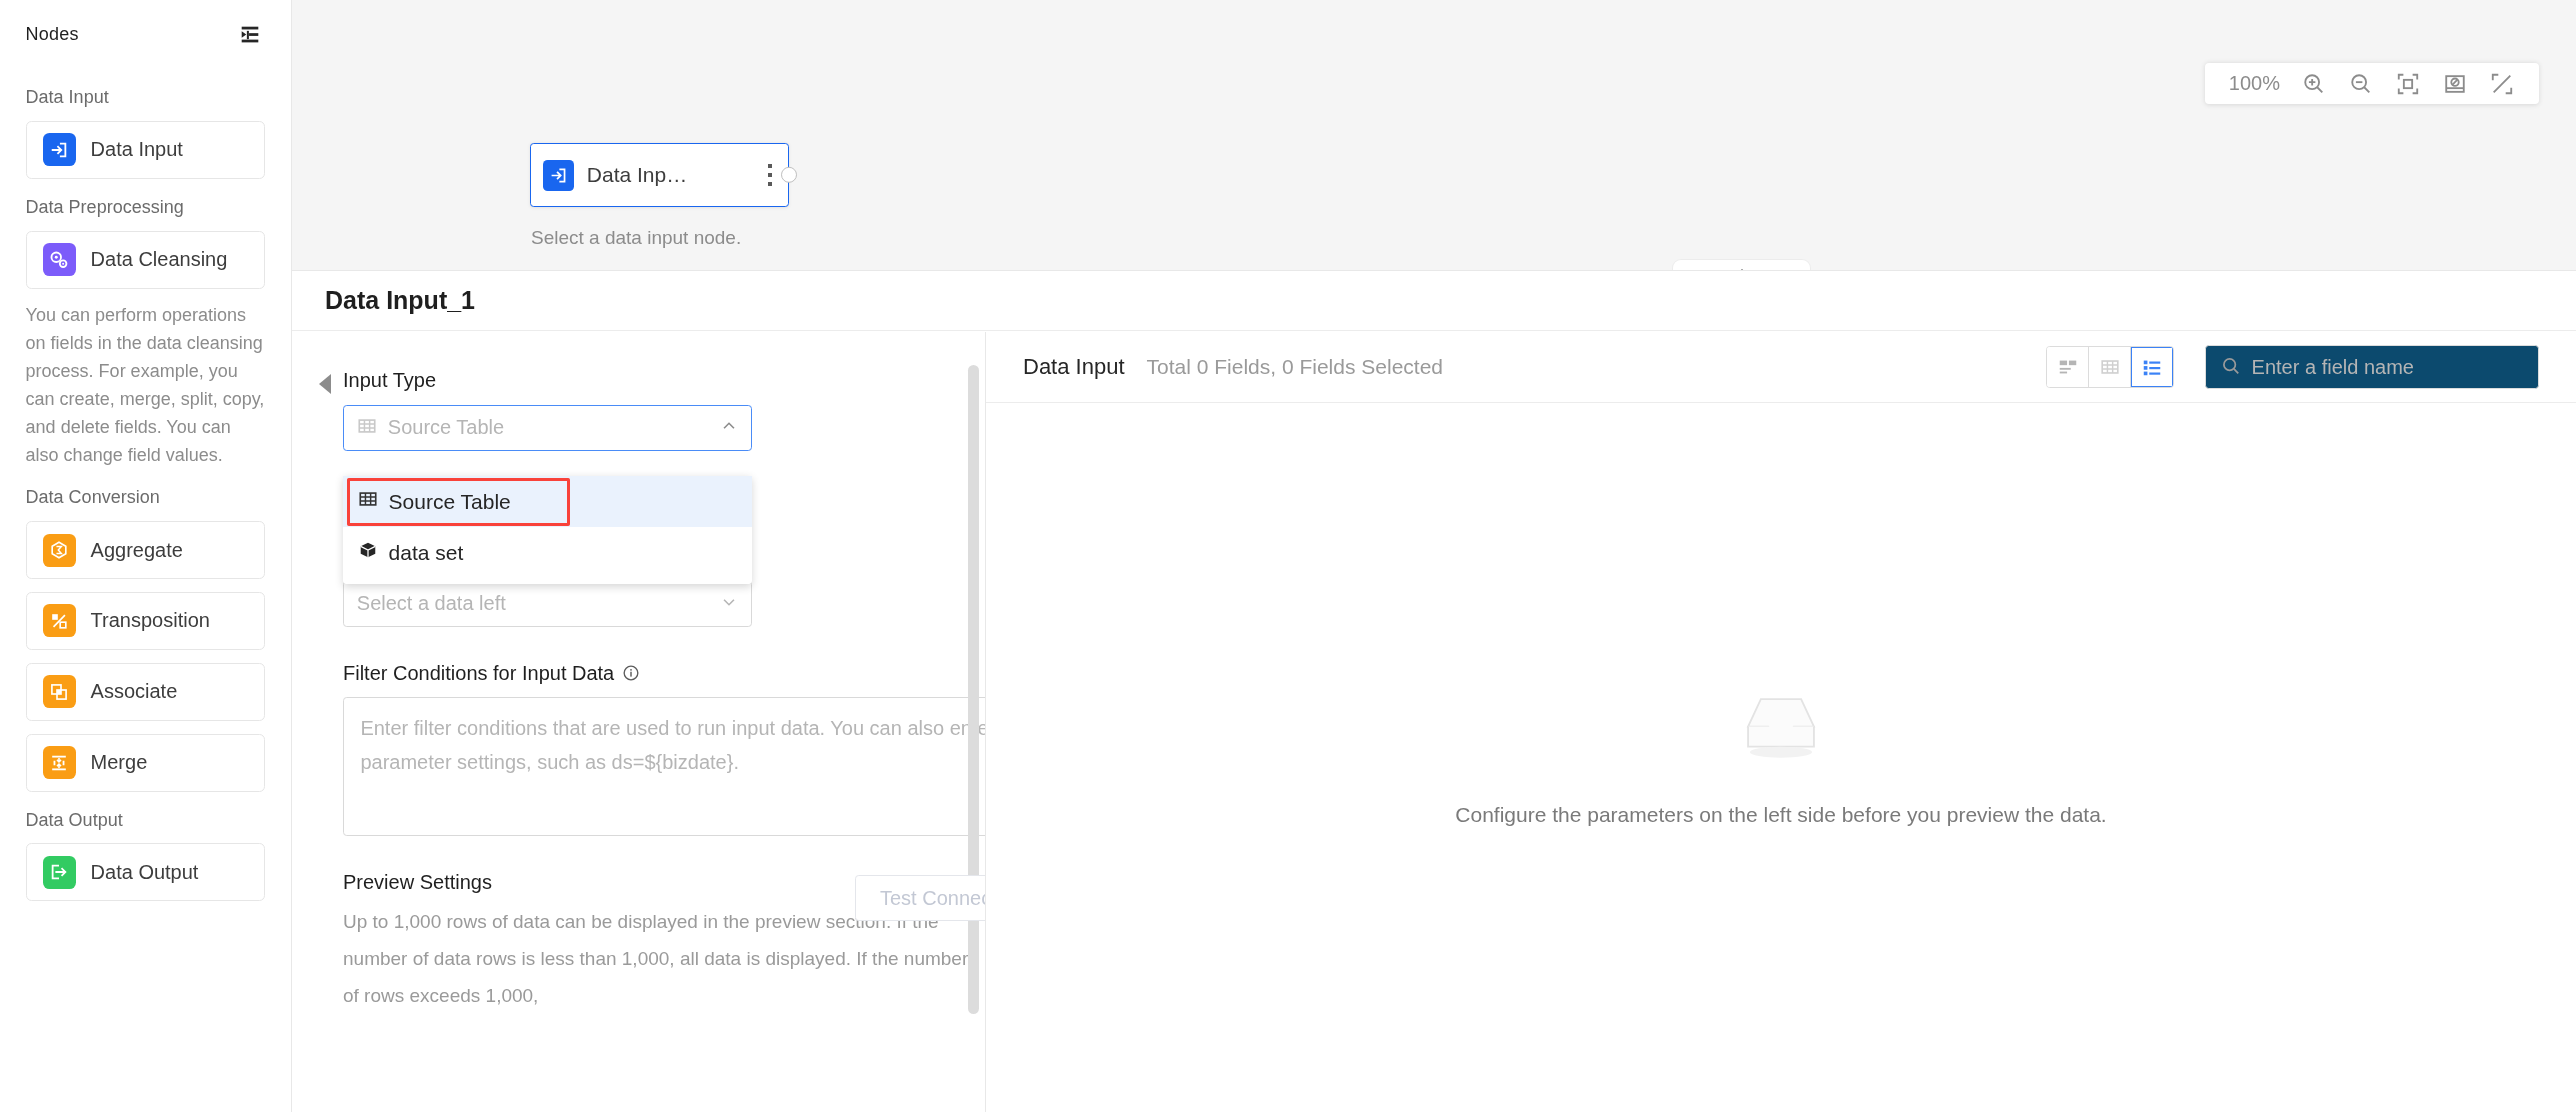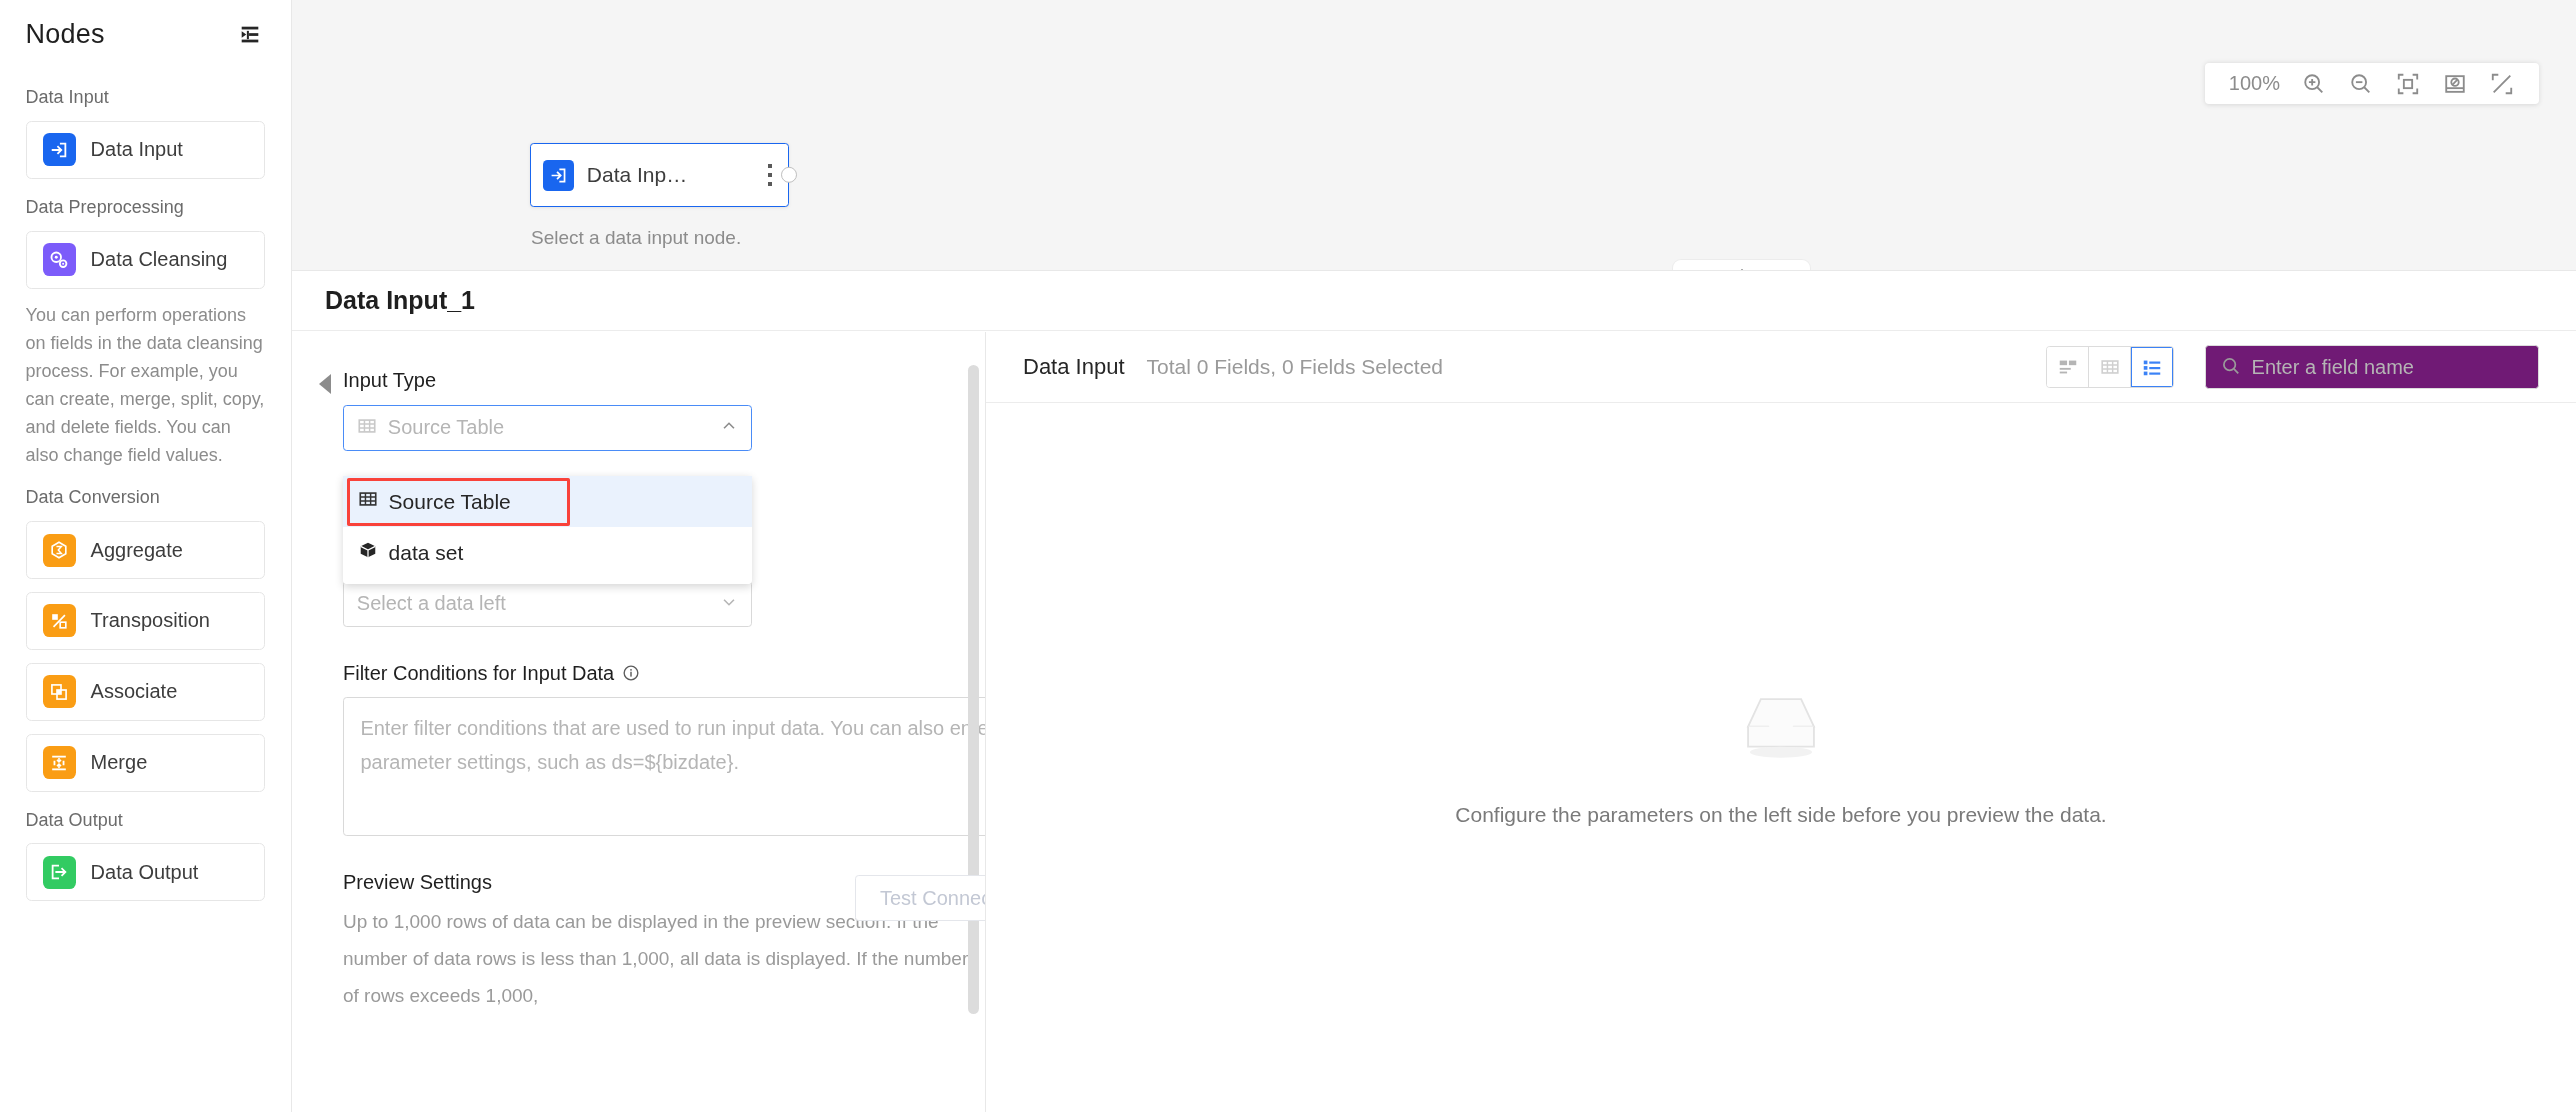--- a/index.html
+++ b/index.html
@@ -19,21 +19,21 @@
     border-right: 0.9px solid #e8e8e8;
     padding: 0 25.6px;
     position: relative;
     flex: 0 0 292px;
     overflow: hidden;
   }
   .sidebar-head {
     height: 69px; display: flex; align-items: center;
     justify-content: space-between;
   }
-  .sidebar-title { font-size: 27px; color: #1f1f1f; font-weight: 400; letter-spacing: 0.2px; }
+  .sidebar-title { font-size: 18px; color: #1f1f1f; font-weight: 400; letter-spacing: 0.2px; }
   .collapse-icon { width: 31px; height: 31px; display:flex; align-items:center; justify-content:center; cursor: pointer; }
 
   .group-label {
     font-size: 18px; color: #6b6b6b; margin: 18px 0 12.8px 0; font-weight: 400;
   }
   .node-card {
     height: 58px; border: 0.9px solid #e6e6e6; border-radius: 5.5px;
     display: flex; align-items: center; gap: 14.6px; padding-left: 16.4px;
     background: #fff; margin-bottom: 12.8px; cursor: grab;
   }
@@ -179,21 +179,21 @@
   }
   .pv-title { font-size: 22px; color: #262626; }
   .pv-sub { font-size: 21px; color: #9a9a9a; }
   .pv-right { margin-left: auto; display:flex; align-items:center; gap: 31px; }
   .seg { display: flex; border: 0.9px solid #dcdcdc; border-radius: 3.7px; overflow:hidden; height: 42px; }
   .seg-btn { width: 42px; height: 40px; display:flex; align-items:center; justify-content:center; background:#fff; border-right: 0.9px solid #dcdcdc; cursor:pointer; }
   .seg-btn:last-child { border-right: none; }
   .seg-btn.active { border: 1.8px solid #3b82f6; width: 42px; height:40px; }
   .search {
     width: 334px; height: 44px; border: 0.9px solid #dcdcdc; border-radius: 3.7px;
-    display:flex; align-items:center; gap: 11px; padding: 0 14.6px; background:#701a75; cursor: text;
+    display:flex; align-items:center; gap: 11px; padding: 0 14.6px; background:#0c4a6e; cursor: text;
   }
   .search-ph { font-size: 20px; color: #b5b5b5; }
 
   .empty {
     position: absolute; left:0; right:0; top: 71px; bottom: 0;
     display: flex; flex-direction: column; align-items: center; justify-content: center;
     gap: 35px; 
   }
   .empty-text { font-size: 21px; color: #7a7a7a; }
 </style>

